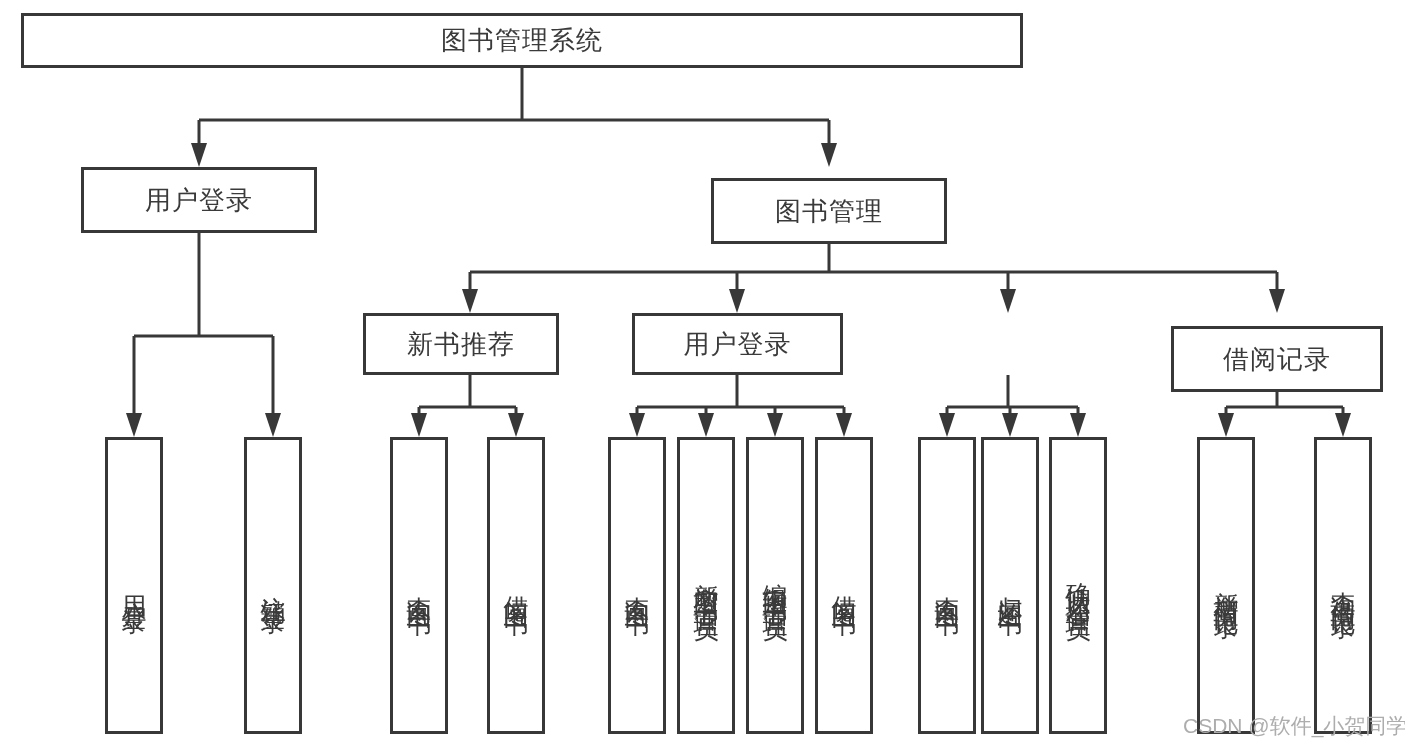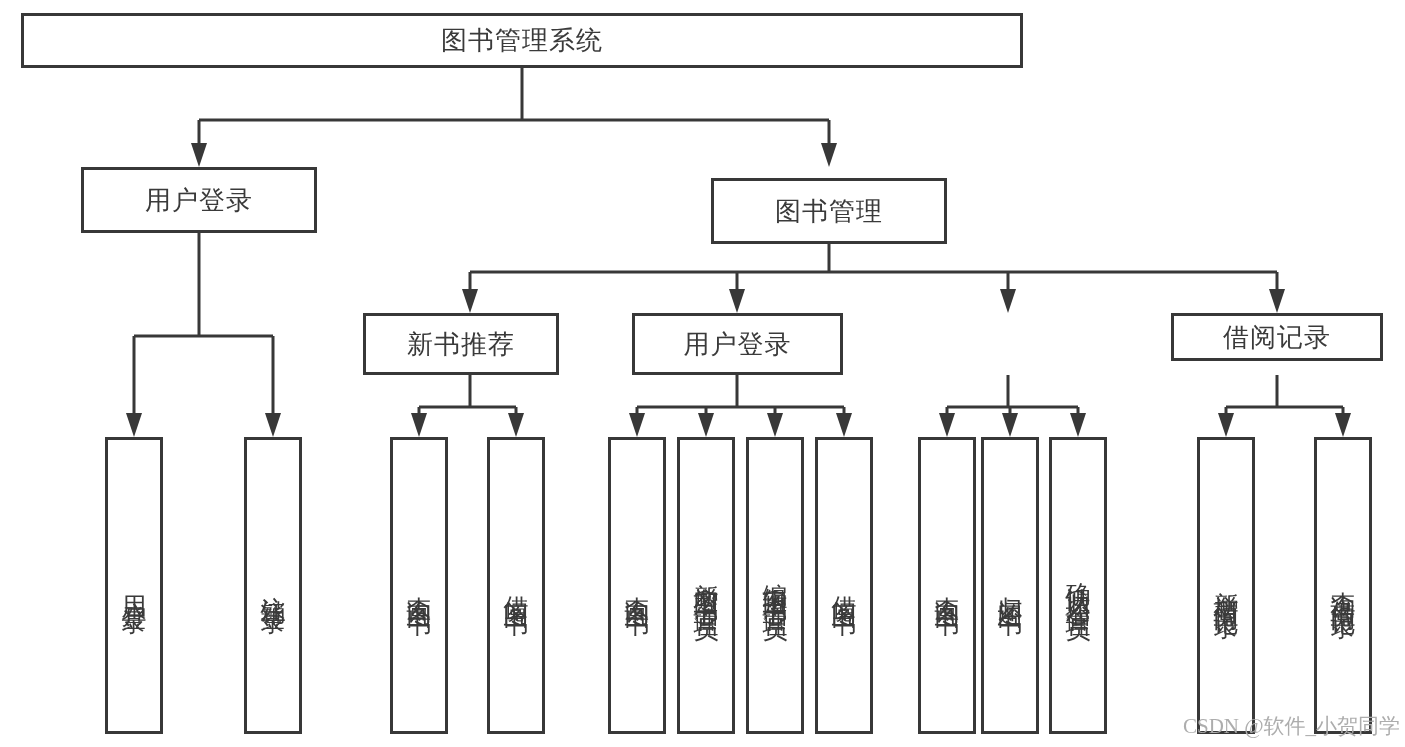--- a/index.html
+++ b/index.html
@@ -1,21 +1,21 @@
 <!DOCTYPE html>
 <html><head>
 <meta charset="utf-8">
 <style>
   html,body{margin:0;padding:0;background:#ffffff;}
   #canvas{
     position:relative;
     width:1405px;height:747px;
     background:#ffffff;
     overflow:hidden;
-    font-family:Liberation Serif, serif;
+    font-family:Liberation Sans, sans-serif;
   }
   #connectors{position:absolute;left:0;top:0;width:1405px;height:747px;}
   .box{
     position:absolute;
     box-sizing:border-box;
     border:3px solid #383838;
     background:#ffffff;
     display:flex;
     align-items:center;
     justify-content:center;
@@ -97,21 +97,21 @@
   <div class="box h" style="left:711px;top:178px;width:236px;height:66px">
     <span>图书管理</span>
   </div>
 
   <div class="box h" style="left:363px;top:313px;width:196px;height:62px">
     <span>新书推荐</span>
   </div>
   <div class="box h" style="left:632px;top:313px;width:211px;height:62px">
     <span>用户登录</span>
   </div>
-  <div class="box h" style="left:1171px;top:313px;width:212px;height:48px">
+  <div class="box h" style="left:1171px;top:326px;width:212px;height:66px">
     <span>借阅记录</span>
   </div>
 
   <div class="box v" style="left:105px;top:437px;width:58px;height:297px">
     <span>用户登录</span>
   </div>
   <div class="box v" style="left:244px;top:437px;width:58px;height:297px">
     <span>注销登录</span>
   </div>
 

